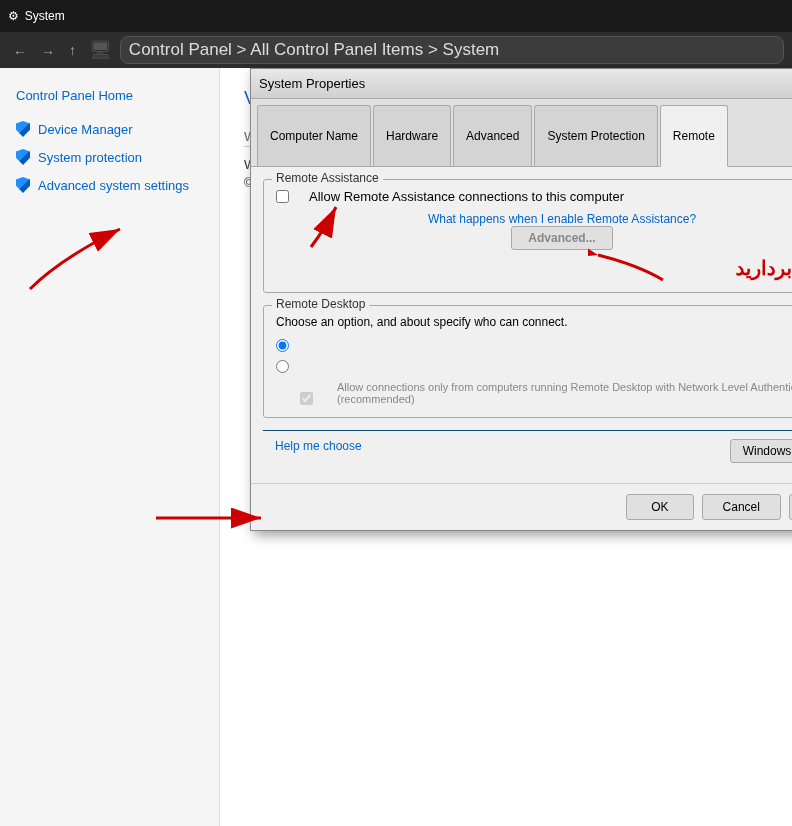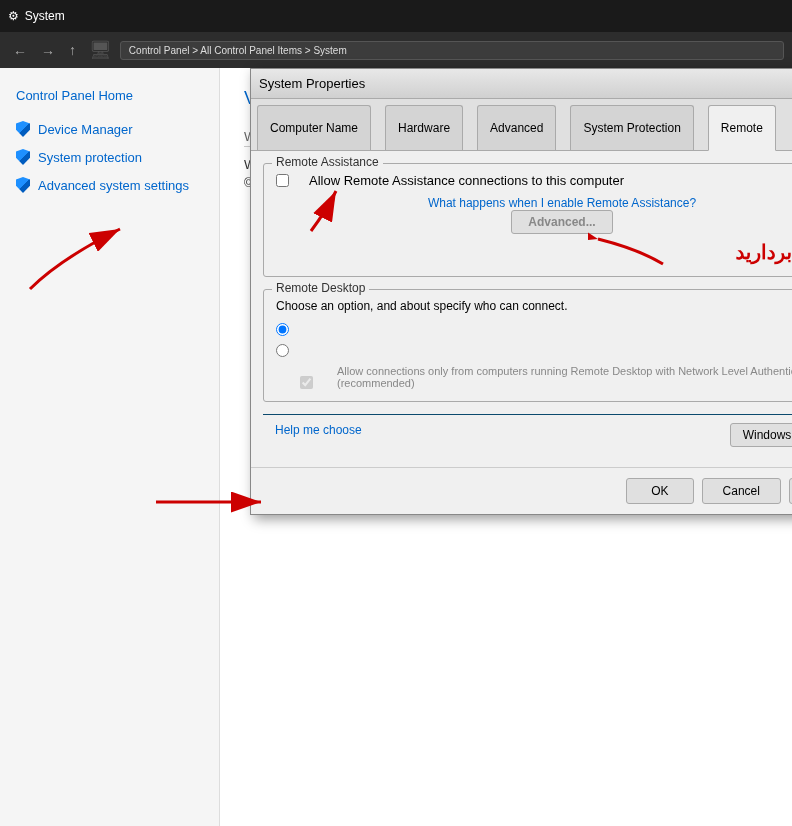--- a/index.html
+++ b/index.html
@@ -31,24 +31,24 @@
       color: #aaa;
       font-size: 14px;
       cursor: pointer;
       padding: 2px 5px;
       border-radius: 3px;
     }
     .address-path {
       background: #3c3c3c;
       color: #ddd;
       border: 1px solid #555;
-      border-radius: 3px;
+      border-radius: 8px;
       padding: 3px 8px;
       flex: 1;
-      font-size: 10px;
+      font-size: 17px;
     }
 
     
     .main-window {
       display: flex;
       height: calc(826px - 68px);
       background: #b91c1c;
     }
 
     
@@ -141,28 +141,28 @@
     }
 
     
     .tabs {
       display: flex;
       background: #e0e0e0;
       padding: 6px 6px 0 6px;
       border-bottom: 1px solid #aaa;
     }
     .tab {
-      padding: 15px 12px;
+      padding: 23px 12px;
       border: 1px solid #aaa;
       border-bottom: none;
       background: #d4d4d4;
       cursor: pointer;
       font-size: 12px;
       color: #000;
-      margin-right: 14px;
+      margin-right: 2px;
       border-radius: 3px 3px 0 0;
     }
     .tab.active {
       background: #f0f0f0;
       border-bottom: 1px solid #f0f0f0;
       margin-bottom: -1px;
       z-index: 1;
     }
 
     

